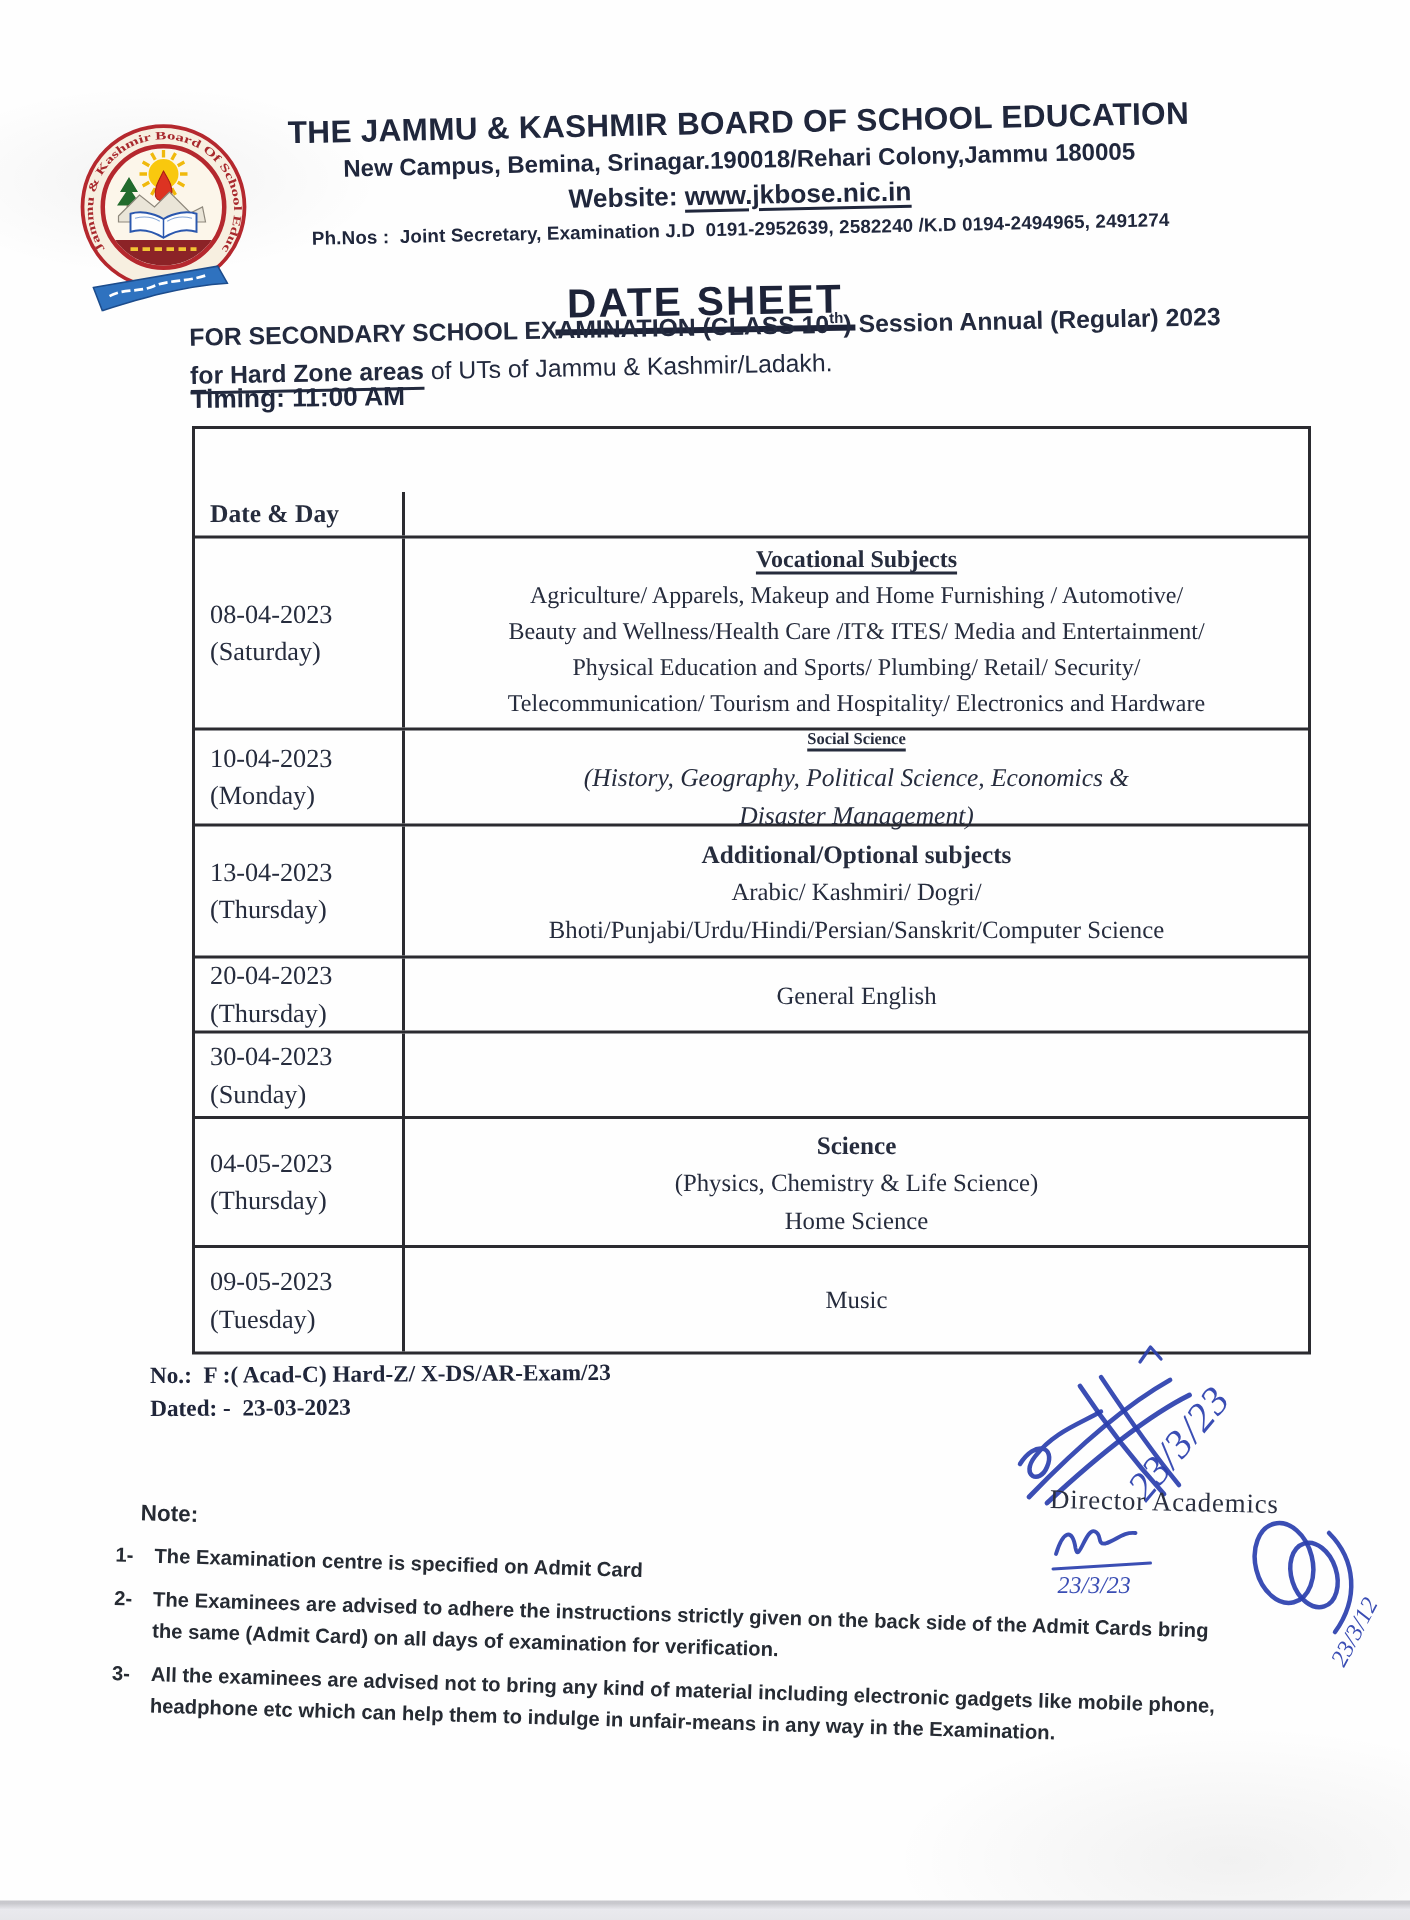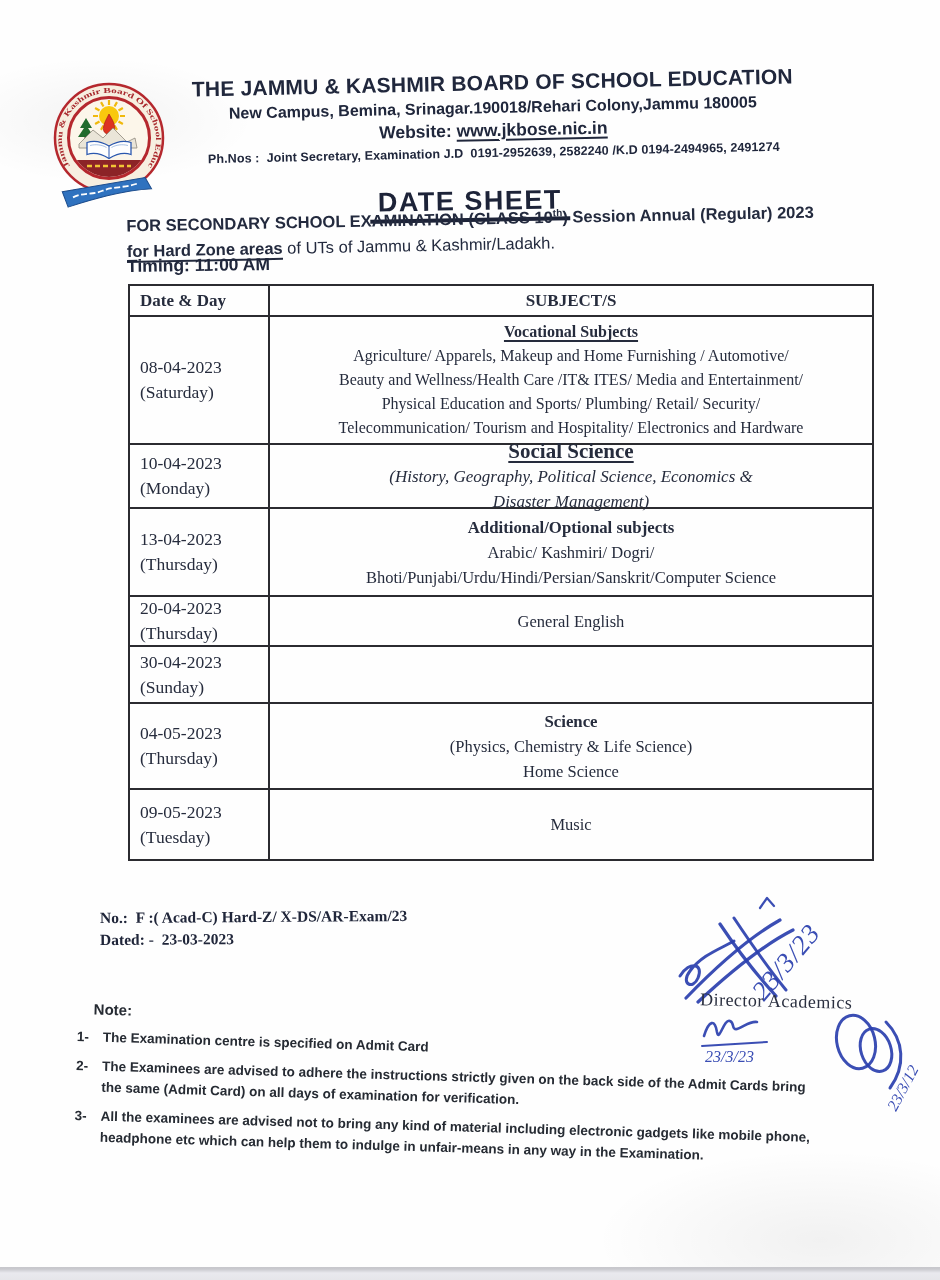--- a/index.html
+++ b/index.html
@@ -29,28 +29,28 @@
   .sub .l1{font-weight:bold;}
   .sub sup{font-size:10px;}
   .sub .l2{margin-top:3px;font-weight:normal;}
   .sub .hz{font-weight:bold;border-bottom:2.5px solid #232a3e;padding-bottom:1px;}
   .timing{position:absolute;left:127px;top:255px;font-family:"Liberation Sans",sans-serif;
        font-weight:bold;font-size:17.5px;color:#20273c;transform:rotate(-.8deg);}
 
   
   .sheet{position:absolute;left:128px;top:284px;width:742px;border:2.5px solid #2b2b30;background:transparent;}
   .trow{display:flex;border-top:2px solid #2b2b30;box-sizing:border-box;}
-  .trow.first{border-top:none;}
+  .trow.first{border-top:none;margin-top:42px;}
   .cdate{width:140px;border-right:2px solid #2b2b30;box-sizing:border-box;
          display:flex;flex-direction:column;justify-content:center;padding-left:10px;}
   .cdate .d{font-size:17.5px;line-height:25px;color:#262c3d;}
   .csub{flex:1;display:flex;flex-direction:column;justify-content:center;text-align:center;padding:2px 6px;}
   .cl{font-size:16.5px;line-height:25px;color:#262c3d;white-space:nowrap;}
   .r0 .cl{font-size:16px;line-height:24px;}
-  .bu{font-weight:bold;font-size:21px;text-decoration:underline;text-decoration-thickness:1.5px;text-underline-offset:3px;}
+  .bu{font-weight:bold;font-size:11px;text-decoration:underline;text-decoration-thickness:1.5px;text-underline-offset:3px;}
   .b{font-weight:bold;font-size:16.8px;}
   .it{font-style:italic;font-size:17px;}
   .hrow .cdate .d,.hrow .csub .cl{font-weight:bold;font-size:17px;}
 
   
   .refs{position:absolute;left:100px;top:906px;font-weight:bold;font-size:15.5px;color:#20263a;
         transform:rotate(-.4deg);line-height:22px;}
 
   
   .sig{position:absolute;pointer-events:none;}
@@ -121,23 +121,20 @@
     <div class="l1"><span>FOR SECONDARY SCHOOL EXAMINATION (CLASS 10</span><sup>th</sup><span>) Session Annual (Regular) 2023</span></div>
     <div class="l2"><span class="hz">for Hard Zone areas</span><span> of UTs of Jammu &amp; Kashmir/Ladakh.</span></div>
   </div>
   <div class="timing">Timing: 11:00 AM</div>
 
   <div class="sheet">
     <div class="trow hrow first" style="height:29px">
       <div class="cdate">
           <div class="d">Date &amp; Day</div>
         </div>
-      <div class="csub">
-          <div class="cl b">SUBJECT/S</div>
-        </div>
     </div>
 
     <div class="trow r0" style="height:128px">
       <div class="cdate">
         <div class="d">08-04-2023</div>
         <div class="d">(Saturday)</div>
       </div>
       <div class="csub">
         <div class="cl bu">Vocational Subjects</div>
         <div class="cl">Agriculture/ Apparels, Makeup and Home Furnishing / Automotive/</div>

